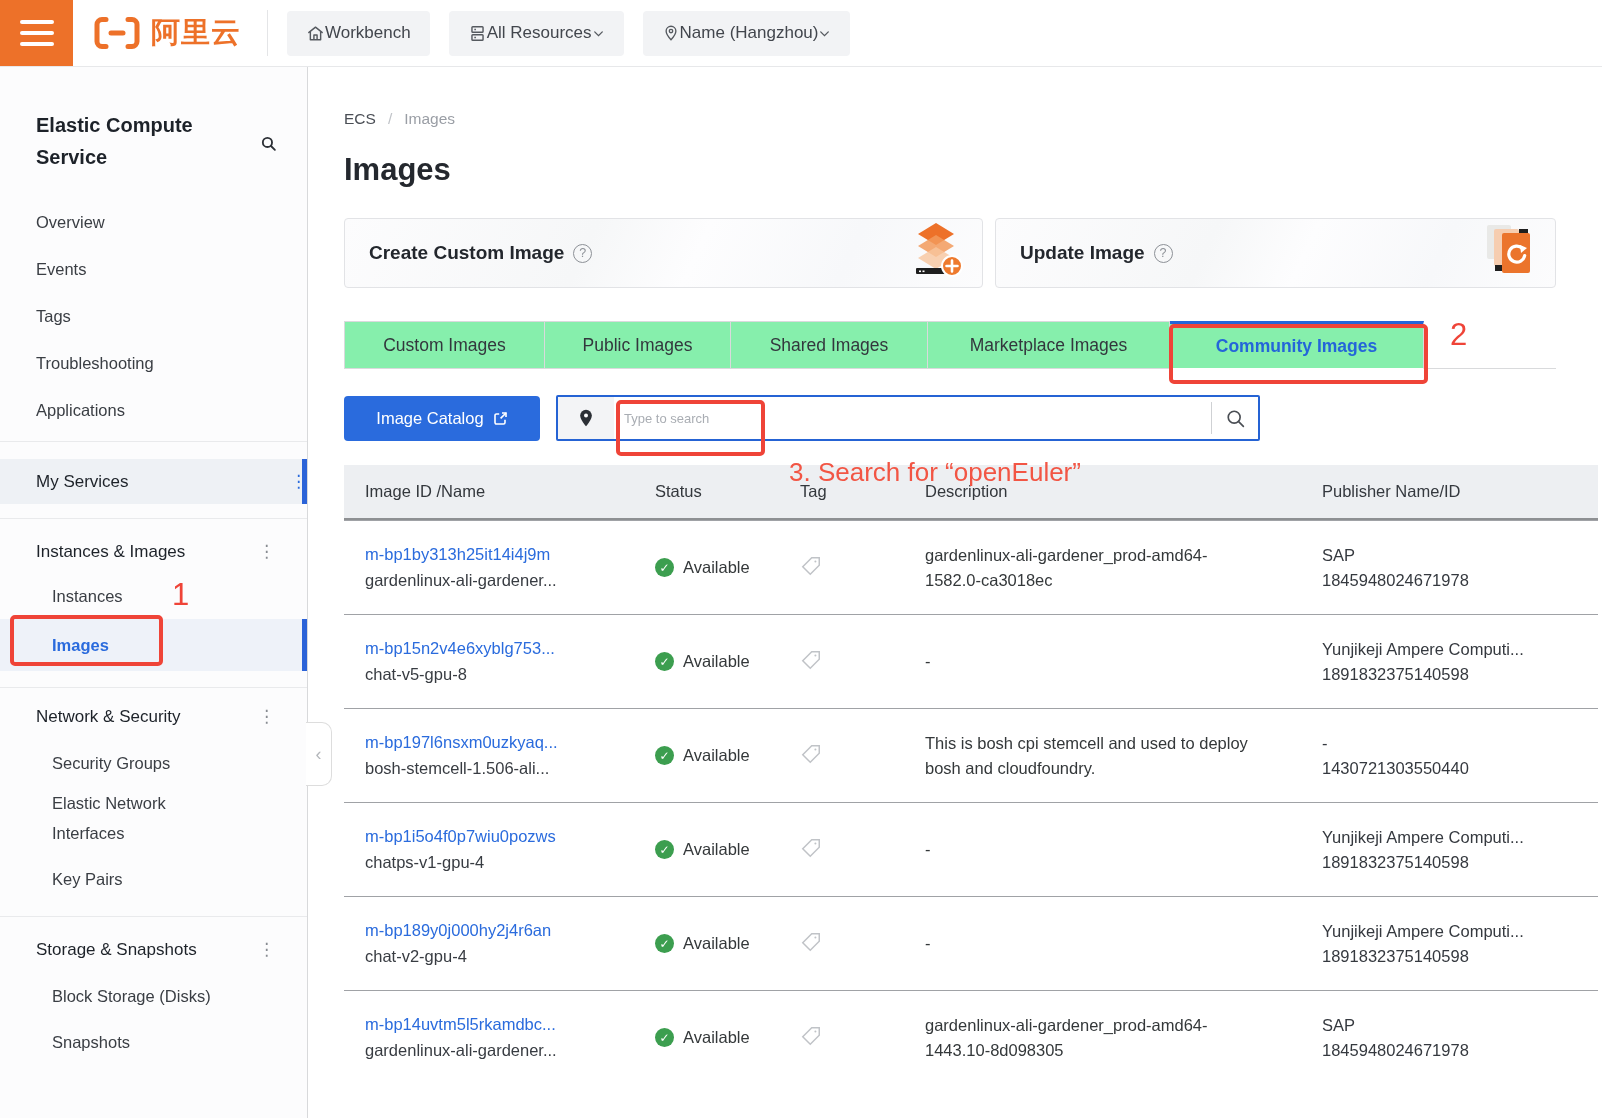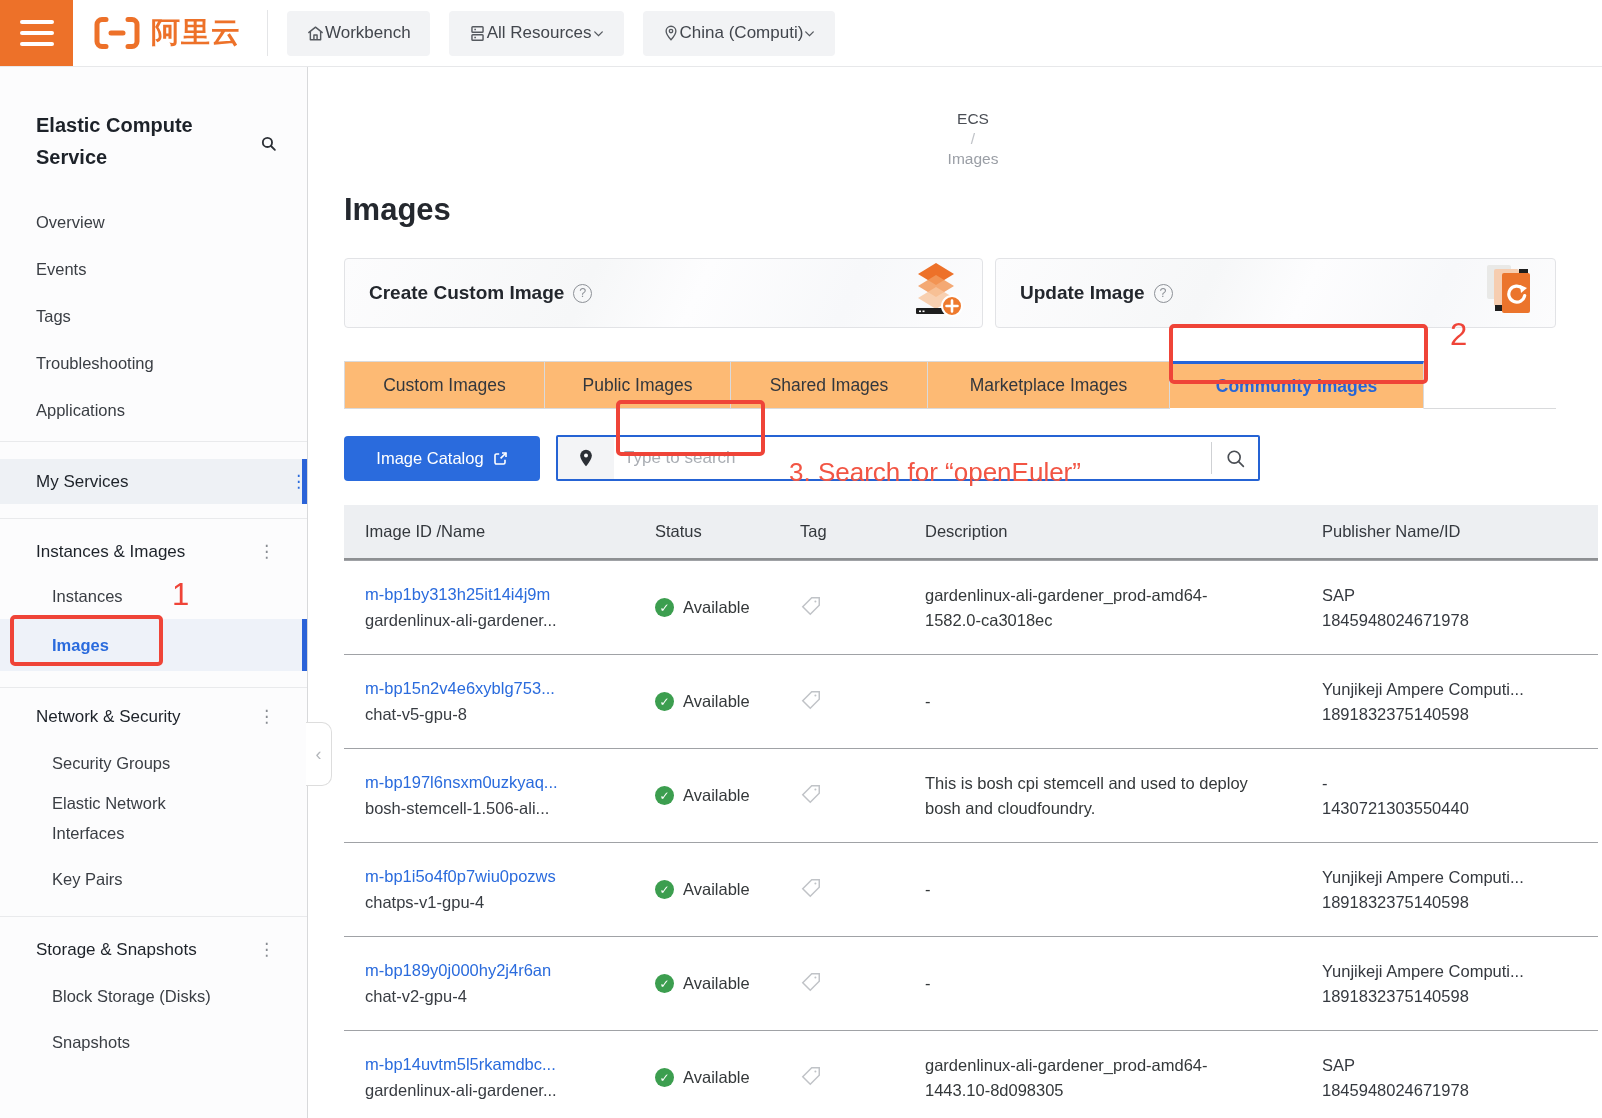--- a/index.html
+++ b/index.html
@@ -41,48 +41,48 @@
   .sb-sub{margin-top:14px;padding-left:52px;font-size:16.5px;color:#3a3e44;line-height:30px;cursor:pointer;}
   .sb-sub.two-line{width:240px;}
   .sb-sub-selected{margin-top:8px;height:52px;display:flex;align-items:center;padding-left:52px;background:#eef2f9;
                    color:#2a6bdd;font-size:16.5px;font-weight:600;position:relative;cursor:pointer;}
   .mt16{margin-top:16px;} .mt22{margin-top:22px;} .mt14{margin-top:14px;}
 
   .collapse-handle{position:absolute;left:306px;top:722px;width:26px;height:64px;background:#fff;border:1px solid #ddd;border-left:none;
                    border-radius:0 10px 10px 0;display:flex;align-items:center;justify-content:center;color:#b3b6ba;font-size:18px;cursor:pointer;z-index:5;}
 
   
-  .breadcrumb{font-size:15.5px;display:flex;gap:2px;align-items:center;flex-direction:column;}
+  .breadcrumb{font-size:15.5px;display:flex;gap:12px;align-items:center;}
   .bc-root{color:#4a4e55;cursor:pointer;}
   .bc-sep{color:#c0c3c8;}
   .bc-current{color:#9a9ea5;}
   .page-title{font-size:31px;font-weight:700;color:#24282e;margin-top:24px;}
 
   .cards{display:flex;gap:12px;margin-top:30px;width:1212px;}
   .card{height:70px;border:1px solid #e2e3e6;border-radius:4px;display:flex;align-items:center;padding:0 24px;position:relative;cursor:pointer;
         background:linear-gradient(115deg,#fcfcfd 0%,#f6f7f8 38%,#fdfdfe 55%,#f7f8fa 78%,#fcfcfd 100%);}
   .card-1{width:639px;} .card-2{width:561px;}
   .card-label{font-size:19px;font-weight:700;color:#23272d;}
   .help-circle{display:inline-flex;width:19px;height:19px;border:1.5px solid #8d9197;border-radius:50%;color:#8d9197;font-size:12.5px;
                align-items:center;justify-content:center;margin-left:9px;font-weight:400;}
   .card-icon{position:absolute;right:18px;bottom:8px;}
 
   .tabs{display:flex;margin-top:33px;width:1212px;border-bottom:1px solid #d9dadc;}
-  .tab{height:48px;margin-bottom:-1px;background:#fdba74;border:1px solid #d9dadc;border-left:none;display:flex;align-items:center;justify-content:center;
+  .tab{height:48px;margin-bottom:-1px;background:#86efac;border:1px solid #d9dadc;border-left:none;display:flex;align-items:center;justify-content:center;
        font-size:17.5px;color:#33373d;cursor:pointer;}
   .tab:first-child{border-left:1px solid #d9dadc;}
   .tab.t0{width:201px;} .tab.t1{width:186px;} .tab.t2{width:197px;} .tab.t3{width:242px;} .tab.t4{width:254px;}
   .tab.active{border-top:3px solid #2465d9;border-bottom:1px solid #fff;color:#2465d9;font-weight:700;}
 
   .toolbar{display:flex;gap:16px;margin-top:26px;align-items:center;}
   .catalog-btn{width:196px;height:45px;background:#2a6bdd;border:none;border-radius:4px;color:#fff;font-size:16.5px;
                display:flex;align-items:center;justify-content:center;gap:9px;cursor:pointer;font-family:inherit;}
   .searchbox{width:704px;height:46px;border:2px solid #2563d4;border-radius:2px;display:flex;align-items:stretch;background:#fff;}
   .pin-seg{width:56px;background:#f3f4f6;display:flex;align-items:center;justify-content:center;cursor:pointer;}
-  .search-input{flex:1;border:none;outline:none;padding:0 10px;font-size:17px;color:#34383e;font-family:inherit;background:transparent;}
+  .search-input{flex:1;border:none;outline:none;padding:0 10px;font-size:13px;color:#34383e;font-family:inherit;background:transparent;}
   .search-input::placeholder{color:#a9adb3;}
   .search-vdiv{width:1px;background:#cfd1d4;margin:5px 0;}
   .mag-seg{width:46px;display:flex;align-items:center;justify-content:center;cursor:pointer;}
 
   
   .table{margin-top:24px;width:1254px;}
   .thead{height:55px;background:#edeff2;display:flex;align-items:center;font-size:16.5px;color:#33373c;border-bottom:2px solid #8e9093;}
   .cell{flex:none;}
   .c-name{width:311px;padding-left:21px;}
   .c-status{width:145px;display:flex;align-items:center;gap:9px;}
@@ -152,21 +152,21 @@
             </svg>
         </span>
       </div>
       <div class="topnav-btn">
         <span class="ic">
           <svg width="18" height="18" viewBox="0 0 24 24" fill="none" stroke="#55595f" stroke-width="1.8">
             <path d="M12 21s-6.5-7-6.5-11.6A6.5 6.5 0 0 1 12 3a6.5 6.5 0 0 1 6.5 6.4C18.5 14 12 21 12 21z"></path>
             <circle cx="12" cy="9.4" r="2.3"></circle>
           </svg>
         </span>
-        <span>China (Computi)</span>
+        <span>Name (Hangzhou)</span>
         <span class="ic">
           <svg width="13" height="13" viewBox="0 0 24 24" fill="none" stroke="#55595f" stroke-width="2.4" stroke-linecap="round">
               <path d="M5 9l7 7 7-7"></path>
             </svg>
         </span>
       </div>
     </div>
   </div>
 
   <div class="content">

